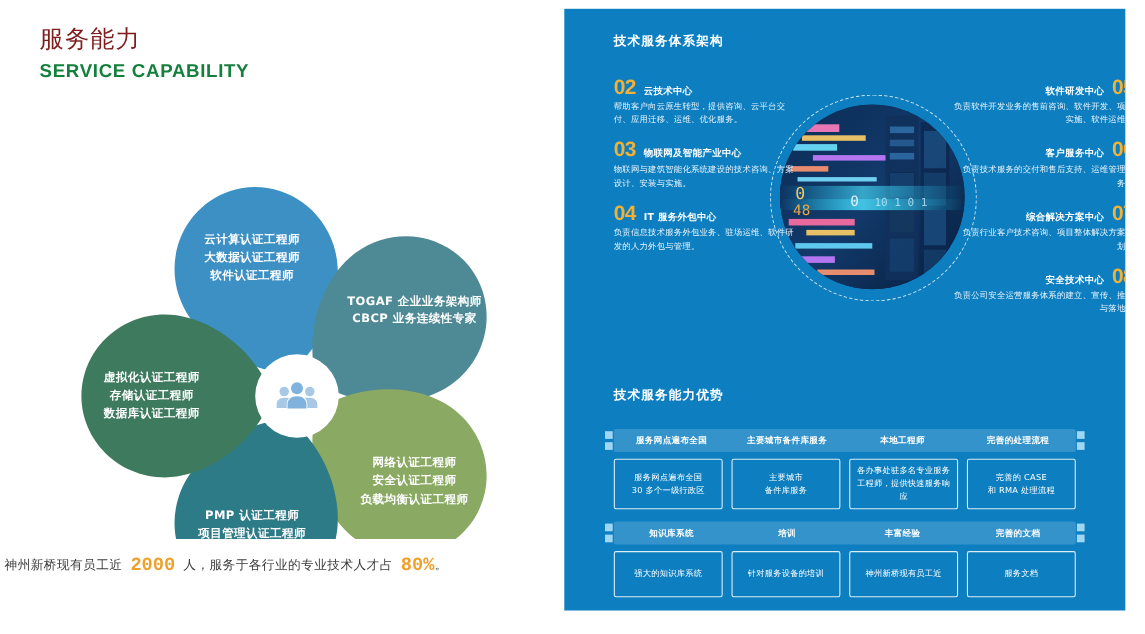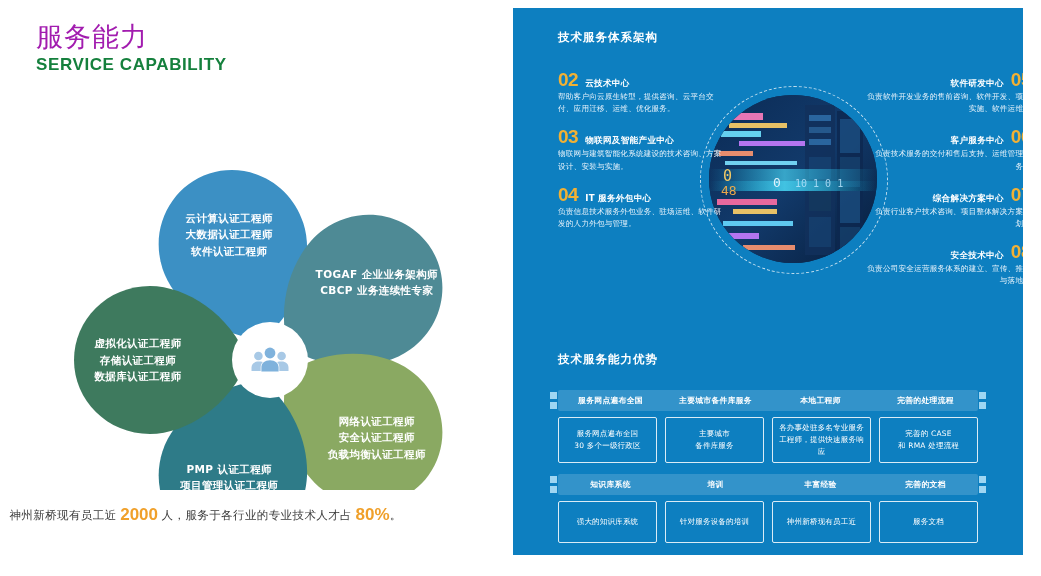--- a/index.html
+++ b/index.html
@@ -7,34 +7,34 @@
     width:1041px;height:576px;overflow:hidden;background:#ffffff;
     font-family:"Liberation Sans","DejaVu Sans",sans-serif;
     -webkit-font-smoothing:antialiased;
   }
   .page{position:relative;width:1041px;height:576px;}
 
   
   .left-pane{position:absolute;left:0;top:0;width:513px;height:576px;background:#fff;}
 
   .title-block{position:absolute;left:36px;top:22px;}
-  .title-cn{font-size:27px;line-height:30px;color:#a21caf;letter-spacing:1px;
+  .title-cn{font-size:22px;line-height:30px;color:#7f1d1d;letter-spacing:1px;
             font-family:"DejaVu Sans","Liberation Sans",sans-serif;}
   .title-en{font-size:17px;line-height:22px;color:#15803d;font-weight:bold;letter-spacing:.6px;margin-top:2px;}
 
   
   .flower{position:absolute;left:20px;top:90px;width:460px;height:400px;}
 
   .hub{position:absolute;left:212px;top:232px;width:76px;height:76px;border-radius:50%;
        background:#ffffff;display:flex;align-items:center;justify-content:center;z-index:6;}
   .hub-inner{width:58px;height:58px;border-radius:50%;background:#fff;display:flex;align-items:center;justify-content:center;}
 
   .caption{position:absolute;left:0;top:505px;width:411px;text-align:center;
       font-size:11.5px;color:#3b3b3b;letter-spacing:.4px;
-      font-family:Liberation Sans, sans-serif;}
+      font-family:Liberation Mono, monospace;}
   .caption .num{color:#f0a02a;font-size:17px;font-weight:bold;letter-spacing:0;vertical-align:-1px;}
 
   
   .right-pane{position:absolute;left:513px;top:8px;width:510px;height:547px;background:#0d7fc0;overflow:hidden;}
 
   .sec-title{position:absolute;color:#ffffff;font-size:11.5px;font-weight:bold;letter-spacing:1px;
       font-family:"DejaVu Sans","Liberation Sans",sans-serif;}
   #arch-title{left:45px;top:22px;}
   #adv-title{left:45px;top:344px;}
 

